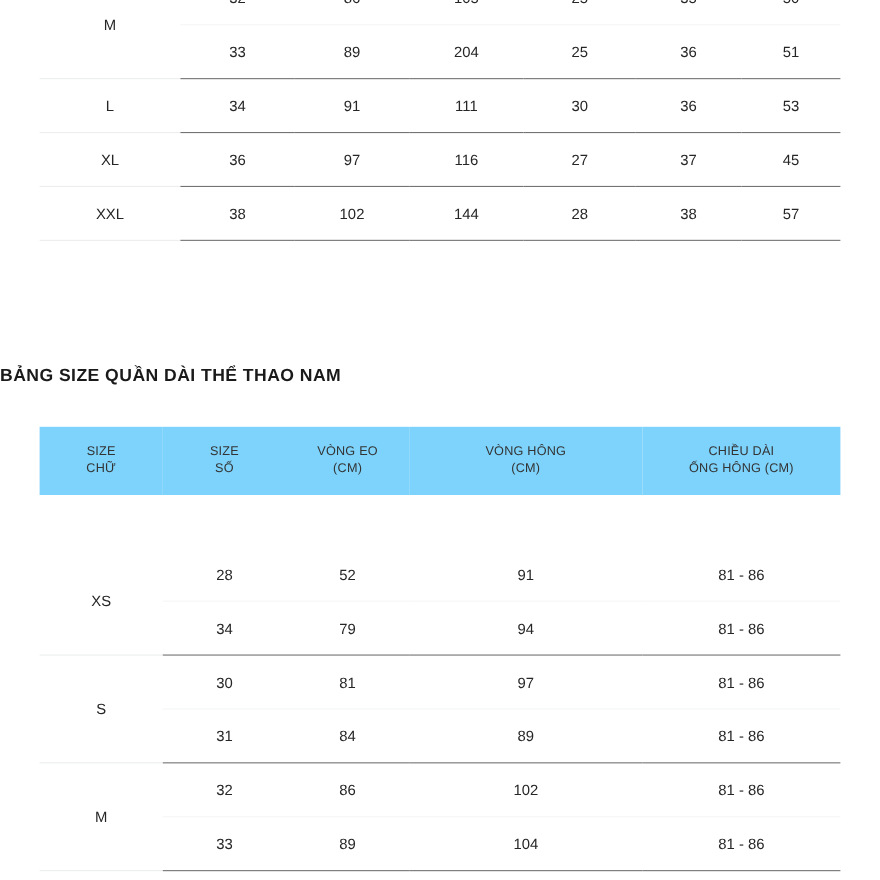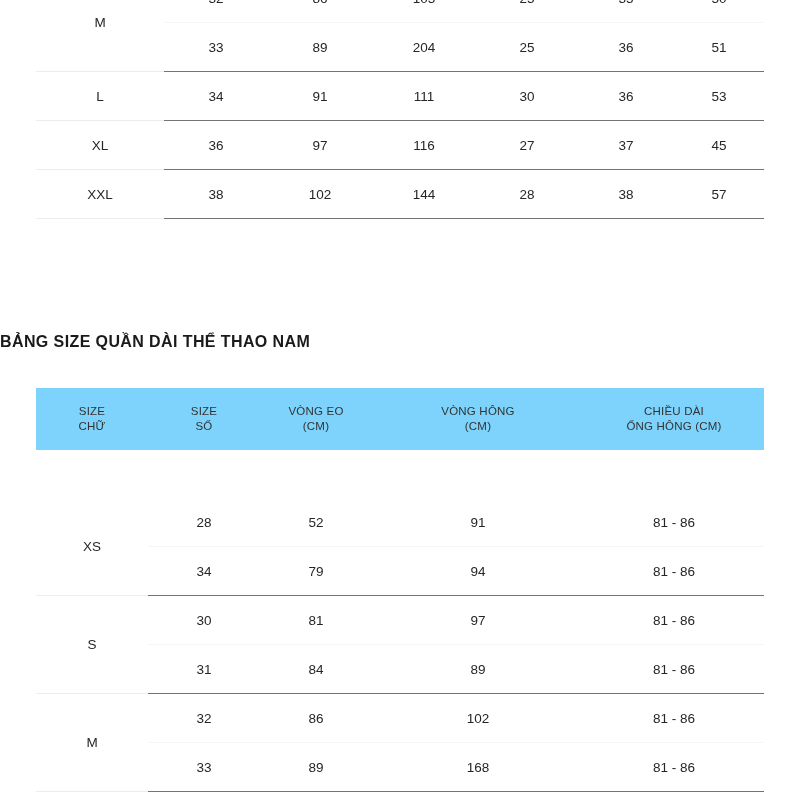--- a/index.html
+++ b/index.html
@@ -231,21 +231,21 @@
       <tr class="row-sub">
         <td class="size-label" rowspan="2">M</td>
         <td>32</td>
         <td>86</td>
         <td>102</td>
         <td>81 - 86</td>
       </tr>
       <tr class="grp-end">
         <td>33</td>
         <td>89</td>
-        <td>168</td>
+        <td>104</td>
         <td>81 - 86</td>
       </tr>
 
       <tr class="grp-end">
         <td class="size-label">L</td>
         <td>34</td>
         <td>91</td>
         <td>107</td>
         <td>81 - 86</td>
       </tr>

